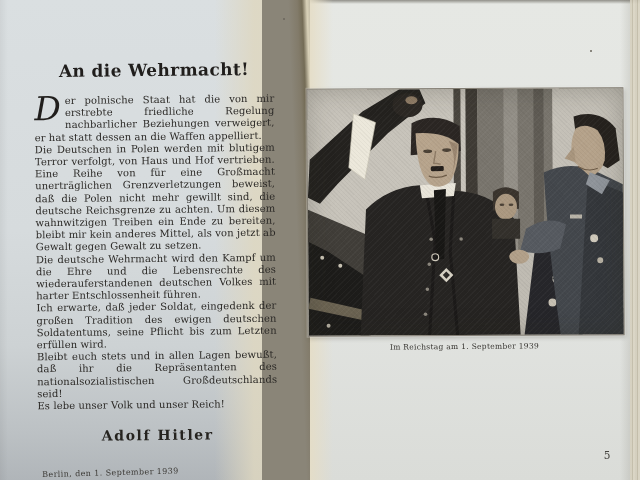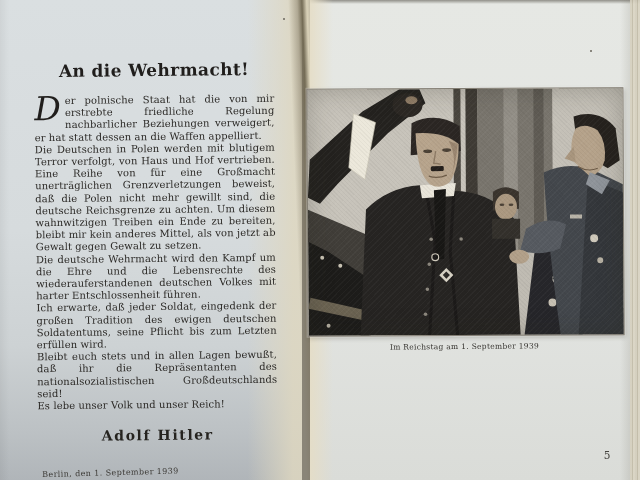--- a/index.html
+++ b/index.html
@@ -3,21 +3,21 @@
 <meta charset="utf-8">
 <style>
   html,body{margin:0;padding:0;background:#777;}
   #stage{
     position:relative;width:640px;height:480px;overflow:hidden;
     background:#8a8578;
     font-family:"DejaVu Serif", serif;
   }
   
   .left-page{
-    position:absolute;left:0;top:0;width:302px;height:480px;
+    position:absolute;left:0;top:0;width:262px;height:480px;
     background:
       linear-gradient(90deg, rgba(0,0,0,.05) 0, rgba(0,0,0,0) 3%),
       linear-gradient(90deg, rgba(222,215,192,0) 82%, rgba(222,215,192,.85) 97%),
       linear-gradient(180deg,#dadfe1 0%, #d6dbdd 48%, #cdd2d4 72%, #bcc1c4 90%, #b0b5b9 100%);
   }
   .left-content{
     position:absolute;left:36px;top:60px;width:240px;
     transform:rotate(-0.6deg);
     color:#272523;
   }

